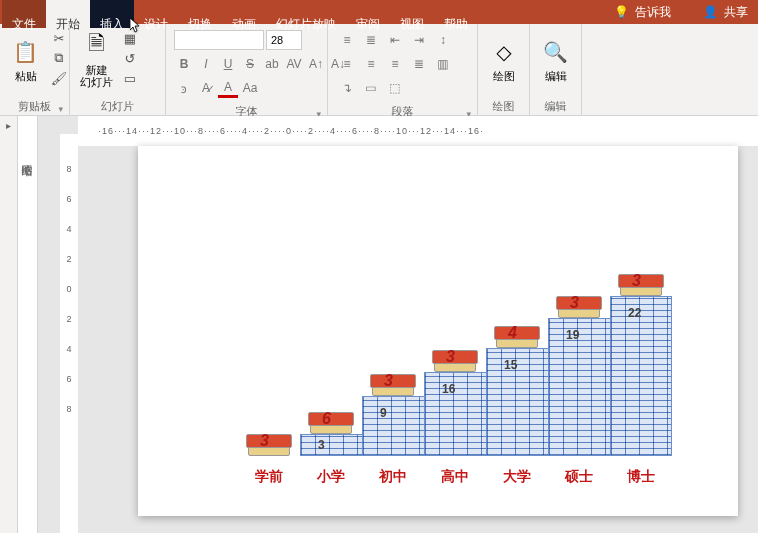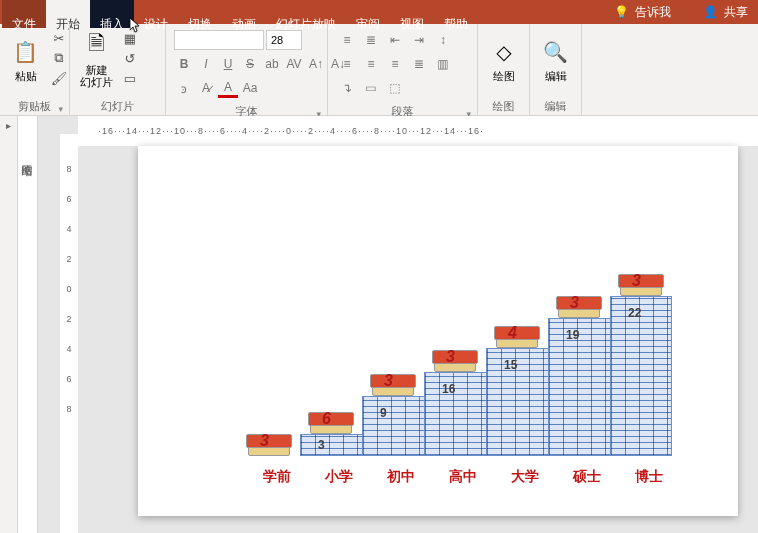--- a/index.html
+++ b/index.html
@@ -37,21 +37,21 @@
 .slide{position:absolute;top:30px;left:100px;width:600px;height:370px;background:#fff;box-shadow:0 2px 8px rgba(0,0,0,0.3)}
 .chart{position:absolute;left:100px;top:70px;width:470px;height:280px}
 .step-area{position:absolute;bottom:40px;left:0;width:470px;height:230px}
 .step{position:absolute;bottom:0}
 .step .brick{background:repeating-linear-gradient(0deg,#6b8fc9 0,#6b8fc9 1px,#fff 1px,#fff 6px),repeating-linear-gradient(90deg,#6b8fc9 0,#6b8fc9 1px,transparent 1px,transparent 14px);background-blend-mode:multiply;background-color:#dce6f5;border:1px solid #6b8fc9;width:100%;position:absolute;bottom:0}
 .step .books{position:absolute;width:46px;height:26px;left:8px}
 .books::before{content:"";position:absolute;bottom:0;left:2px;width:40px;height:8px;background:#e8d088;border:1px solid #999;border-radius:2px}
 .books::after{content:"";position:absolute;bottom:8px;left:0;width:44px;height:12px;background:#d94a2e;border:1px solid #999;border-radius:2px}
 .step .topnum{position:absolute;color:#b01818;font-weight:bold;font-size:16px;font-style:italic;z-index:2}
 .step .midnum{position:absolute;color:#404040;font-weight:bold;font-size:12px;z-index:2}
-.xlabels{position:absolute;bottom:10px;left:8px;width:470px;display:flex}
+.xlabels{position:absolute;bottom:10px;left:0;width:470px;display:flex}
 .xlbl{width:62px;text-align:center;color:#c41818;font-weight:bold;font-size:14px}
 .cursor-arrow{position:absolute;top:18px;left:130px;width:12px;height:16px;z-index:20}
 .cursor-arrow svg{filter:drop-shadow(0 0 1px rgba(0,0,0,0.5))}
 </style>
 </head>
 <body>
 
 <div class="titlebar">
   <div class="tab file">文件</div>
   <div class="tab active">开始</div>

